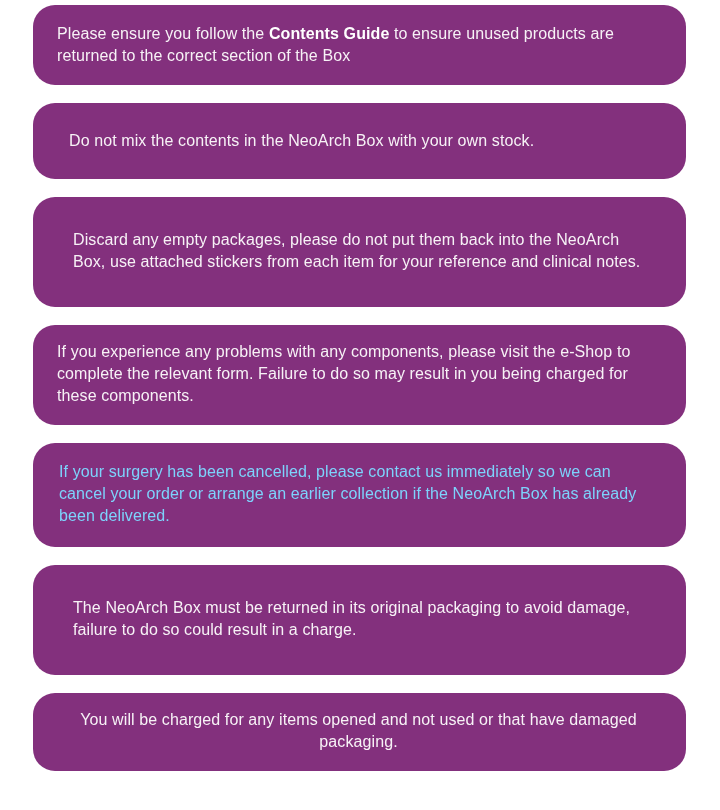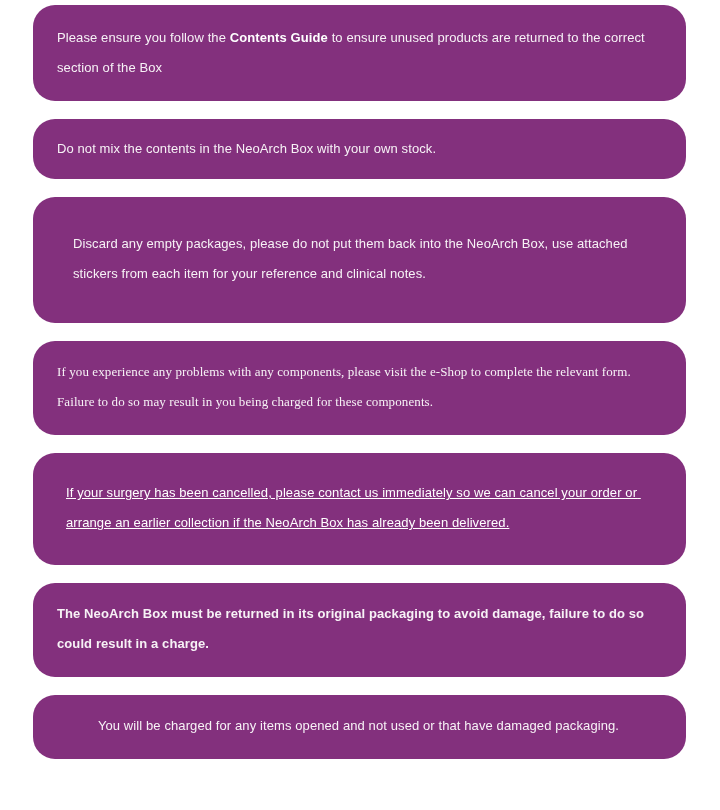--- a/index.html
+++ b/index.html
@@ -29,61 +29,61 @@
     width: 653px;
     box-sizing: border-box;
     background: #83307D;
     border-radius: 22px;
     padding: 16px 26px 16px 24px;
     margin-bottom: 18px;
   }
 
   .notice-text {
     color: #F7F2F6;
-    font-size: 13px;
-    line-height: 30px;
+    font-size: 16px;
+    line-height: 22px;
     letter-spacing: 0.1px;
     white-space: pre-wrap;
     word-break: normal;
   }
 
   .notice-text b,
   .notice-text strong {
     font-weight: bold;
     color: #FFFFFF;
   }
 
   
   .notice-card[data-index="0"] { padding-top: 18px; padding-bottom: 18px; }
   .notice-card[data-index="1"] { padding-top: 15px; padding-bottom: 15px; }
   .notice-card[data-index="2"] { padding-top: 16px; padding-bottom: 18px; }
-  .notice-card[data-index="3"] { padding-top: 16px; padding-bottom: 18px; font-family: Liberation Serif, serif; }
+  .notice-card[data-index="3"] { padding-top: 16px; padding-bottom: 18px; }
   .notice-card[data-index="4"] { padding-top: 17px; padding-bottom: 19px; }
   .notice-card[data-index="5"] { padding-top: 16px; padding-bottom: 18px; }
   .notice-card[data-index="6"] { padding-top: 16px; padding-bottom: 18px; }
   .notice-card[data-index="7"] { padding-top: 16px; padding-bottom: 18px; }
 </style>
 </head>
 <body>
 
 <div id="notice-list" style="background: rgb(255, 255, 255);">
     <div class="notice-card" data-index="0" style="background: rgb(131, 48, 125);">
       <p class="notice-text" style="margin: 0px; color: rgb(247, 242, 246);"><span>Please ensure you follow the </span><b style="color: rgb(255, 255, 255);">Contents Guide</b><span> to ensure unused products are returned to the correct section of the Box</span></p>
     </div>
     <div class="notice-card" data-index="1" style="background: rgb(131, 48, 125);">
-      <p class="notice-text" style="margin: 0px; color: rgb(247, 242, 246);"><span>Do not mix the contents in the NeoArch Box with your own stock.</span></p>
+      <p class="notice-text" style="margin: 12px; color: rgb(247, 242, 246);"><span>Do not mix the contents in the NeoArch Box with your own stock.</span></p>
     </div>
     <div class="notice-card" data-index="2" style="background: rgb(131, 48, 125);">
       <p class="notice-text" style="margin: 16px; color: rgb(247, 242, 246);"><span>Discard any empty packages, please do not put them back into the NeoArch Box, use attached stickers from each item for your reference and clinical notes.</span></p>
     </div>
     <div class="notice-card" data-index="3" style="background: rgb(131, 48, 125);">
       <p class="notice-text" style="margin: 0px; color: rgb(247, 242, 246);"><span>If you experience any problems with any components, please visit the e-Shop to complete the relevant form. Failure to do so may result in you being charged for these components.</span></p>
     </div>
     <div class="notice-card" data-index="5" style="background: rgb(131, 48, 125);">
-      <p class="notice-text" style="margin: 9px; color: #ffffff; text-decoration: underline;"><span>If your surgery has been cancelled, please contact us immediately so we can cancel your order or arrange an earlier collection if the NeoArch Box has already been delivered.</span></p>
+      <p class="notice-text" style="margin: 2px; color: #7dd3fc;"><span>If your surgery has been cancelled, please contact us immediately so we can cancel your order or arrange an earlier collection if the NeoArch Box has already been delivered.</span></p>
     </div>
     <div class="notice-card" data-index="6" style="background: rgb(131, 48, 125);">
-      <p class="notice-text" style="margin: 0px; color: rgb(247, 242, 246); font-weight: bold;"><span>The NeoArch Box must be returned in its original packaging to avoid damage, failure to do so could result in a charge.</span></p>
+      <p class="notice-text" style="margin: 16px; color: rgb(247, 242, 246);"><span>The NeoArch Box must be returned in its original packaging to avoid damage, failure to do so could result in a charge.</span></p>
     </div>
     <div class="notice-card" data-index="7" style="background: rgb(131, 48, 125); text-align: center;">
       <p class="notice-text" style="margin: 0px; color: rgb(247, 242, 246);"><span>You will be charged for any items opened and not used or that have damaged packaging.</span></p>
     </div>
   </div>
 
 </body></html>

